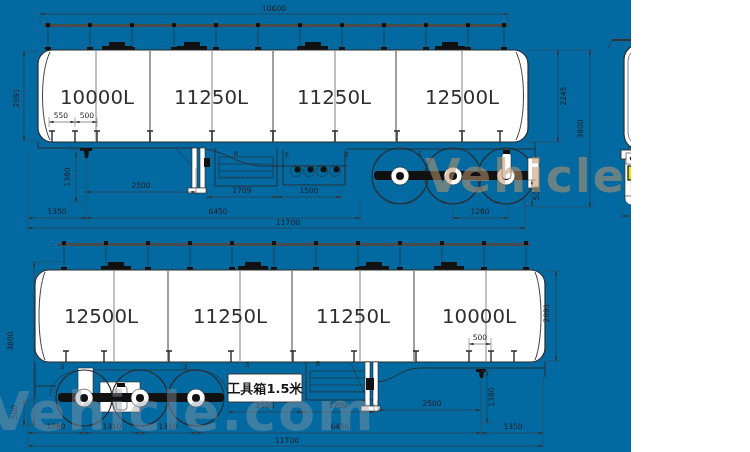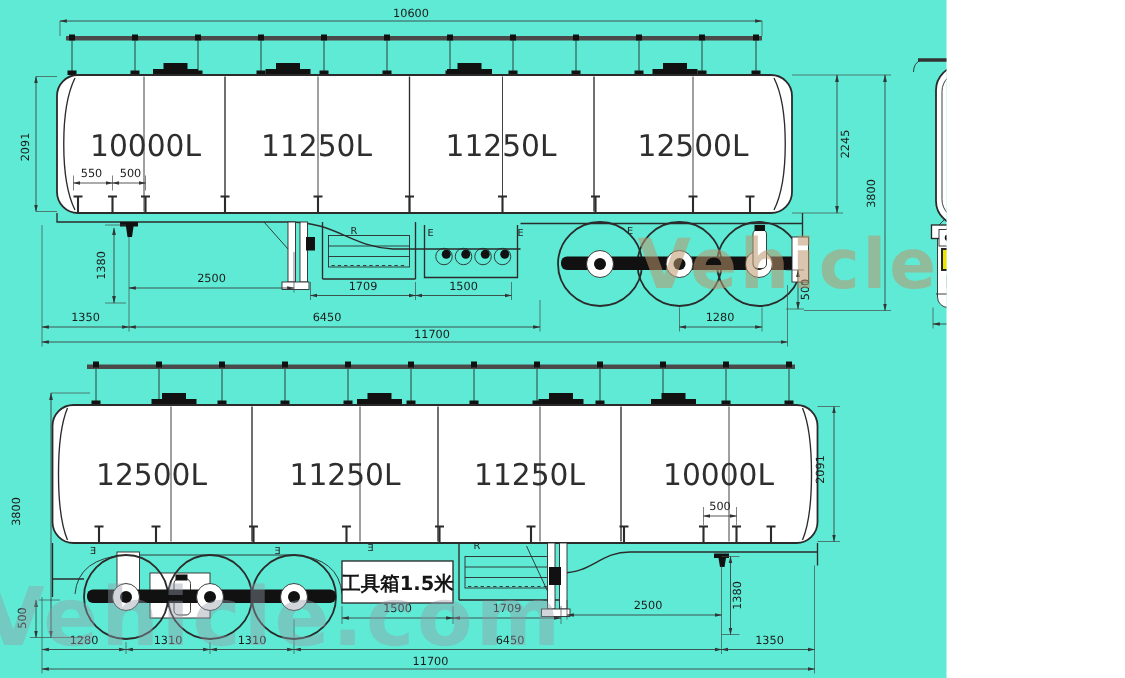--- a/index.html
+++ b/index.html
@@ -1,16 +1,16 @@
 <!DOCTYPE html>
 <html><head>
 <meta charset="utf-8">
 <style>
   html,body{margin:0;padding:0;background:#fff;}
-  .canvas{position:relative;width:631px;height:452px;background:#5eead4;overflow:hidden;}
+  .canvas{position:relative;width:631px;height:452px;background:#0369a1;overflow:hidden;}
   svg{display:block;}
   .ln{fill:none;stroke:#2b2b2b;stroke-width:1.2;}
   .md{fill:none;stroke:#2b2b2b;stroke-width:.9;}
   .tn{fill:none;stroke:#2b2b2b;stroke-width:.6;}
   .st{fill:none;stroke:#2b2b2b;stroke-width:1.4;}
   .dl{fill:none;stroke:#333;stroke-width:.55;marker-start:url(#ar);marker-end:url(#ar);}
   .ex{fill:none;stroke:#444;stroke-width:.45;}
   .bk{fill:#111;stroke:none;}
   .wh{fill:#fff;}
   .rail{stroke:#4a4a4a;stroke-width:3;fill:none;}

